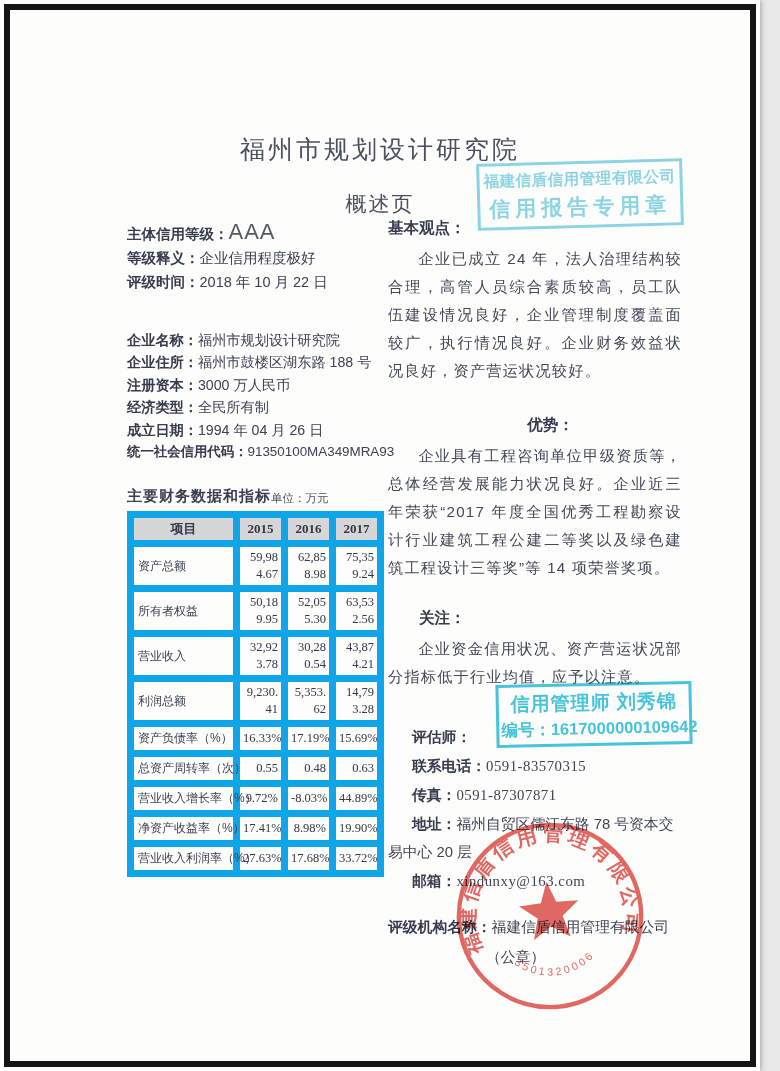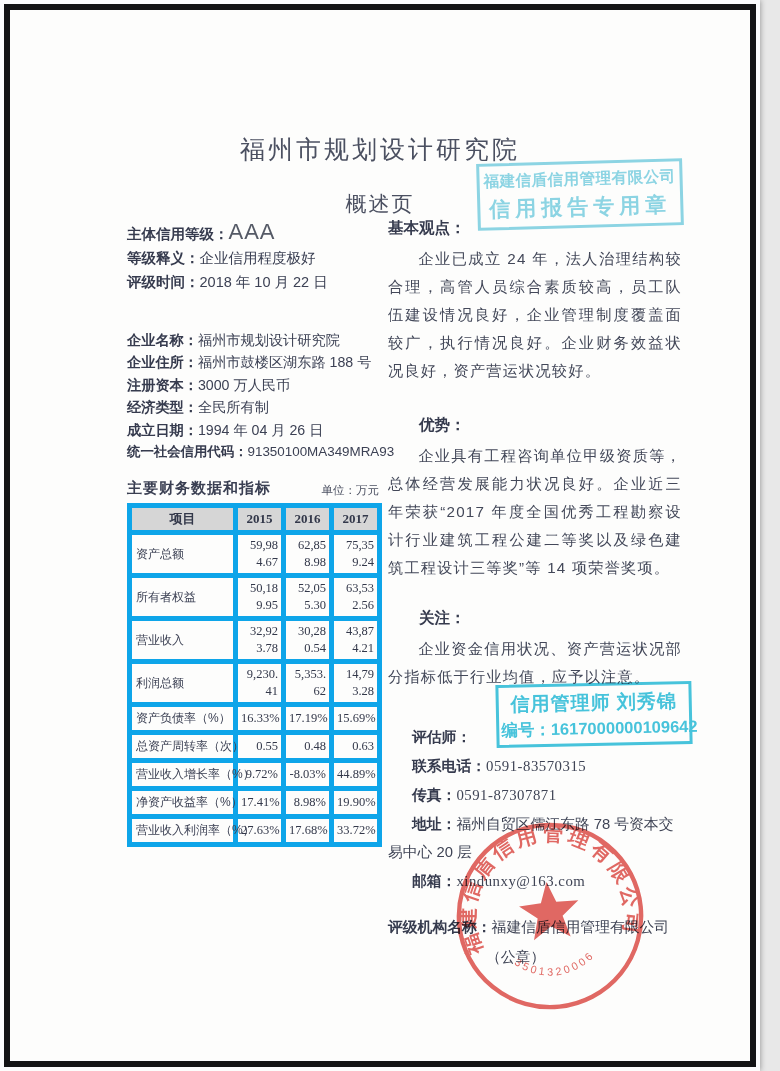--- a/index.html
+++ b/index.html
@@ -17,44 +17,44 @@
 
   
   .left-col{position:absolute;left:127px;top:220px;width:252px;}
   .kv{font-size:14.5px;line-height:24px;color:#3c4154;}
   .kv .lab{font-weight:700;color:#363b4e;}
   .rating-grade{font-size:22px;font-weight:400;color:#555a66;letter-spacing:1px;}
   .company{margin-top:35px;}
   .company .kv{line-height:22.4px;font-size:14.2px;white-space:nowrap;}
   .company .kv.small{font-size:13.4px;}
 
-  .fin-head{margin-top:16px;display:flex;justify-content:space-between;align-items:flex-end;}
+  .fin-head{margin-top:24px;display:flex;justify-content:flex-start;align-items:flex-end;}
   .fin-title{font-weight:700;font-size:15px;color:#3a3f52;letter-spacing:1px;}
   .fin-unit{font-size:11.5px;color:#4a4f60;}
 
   table.fin{border-collapse:collapse;margin-top:5px;width:250px;table-layout:fixed;
     font-family:"Liberation Serif", serif;}
-  table.fin th, table.fin td{border:5px solid #0ea5e9;}
+  table.fin th, table.fin td{border:7px solid #0ea5e9;}
   table.fin th{background:#d6d6d6;font-size:13px;font-weight:700;color:#33384a;
     padding:2px 2px;text-align:center;}
   table.fin col.c-lab{width:106px;}
   table.fin col.c-y{width:48px;}
   td.lbl{font-size:12px;color:#3c4154;padding:3px 2px 3px 4px;white-space:nowrap;
     font-family:"Liberation Sans", sans-serif;}
   td.num{font-size:12.5px;color:#33384a;text-align:right;padding:2px 3px;
     word-break:break-all;line-height:17px;margin-top:10px;}
   td.num.pct{white-space:nowrap;word-break:keep-all;}
 
   
   .right-col{position:absolute;left:388px;top:218px;width:294px;}
   .sec-title{font-size:15.5px;font-weight:700;color:#363b4e;margin:0;}
   .sec-title.ind{text-indent:2em;}
   .para{font-size:15.2px;line-height:28px;margin:6px 0 0 0;color:#434859;
     text-align:justify;text-indent:2em;letter-spacing:1.2px;}
-  .gap-strength{margin-top:30px;}
+  .gap-strength{margin-top:30px;text-align:center;}
   .gap-concern{margin-top:26px;}
 
   .contact{margin-top:32px;font-size:14.8px;color:#3f4455;}
   .cline{line-height:28px;margin-top:1px;padding-left:24px;}
   .cline .lab{font-weight:700;color:#363b4e;}
   .cline.wrap{padding-left:0;text-indent:24px;}
   .cline .mono{font-family:"Liberation Serif", serif;letter-spacing:.5px;}
   .agency{line-height:28px;margin-top:18px;}
   .agency .lab{font-weight:700;color:#363b4e;}
   .seal-note{line-height:28px;margin-top:2px;padding-left:98px;color:#3f4455;}

